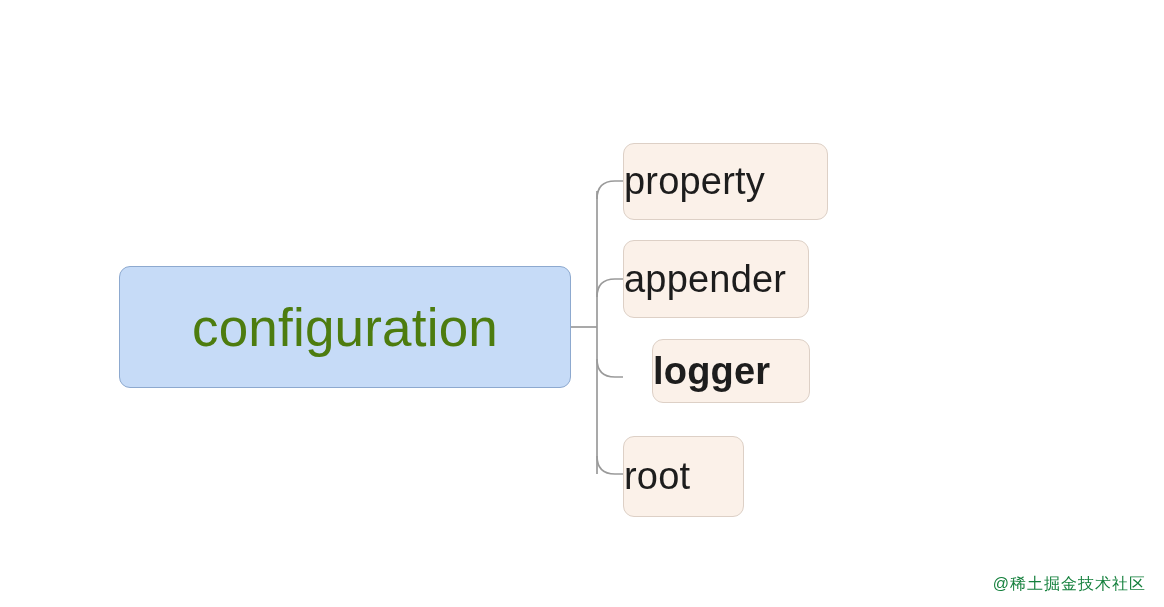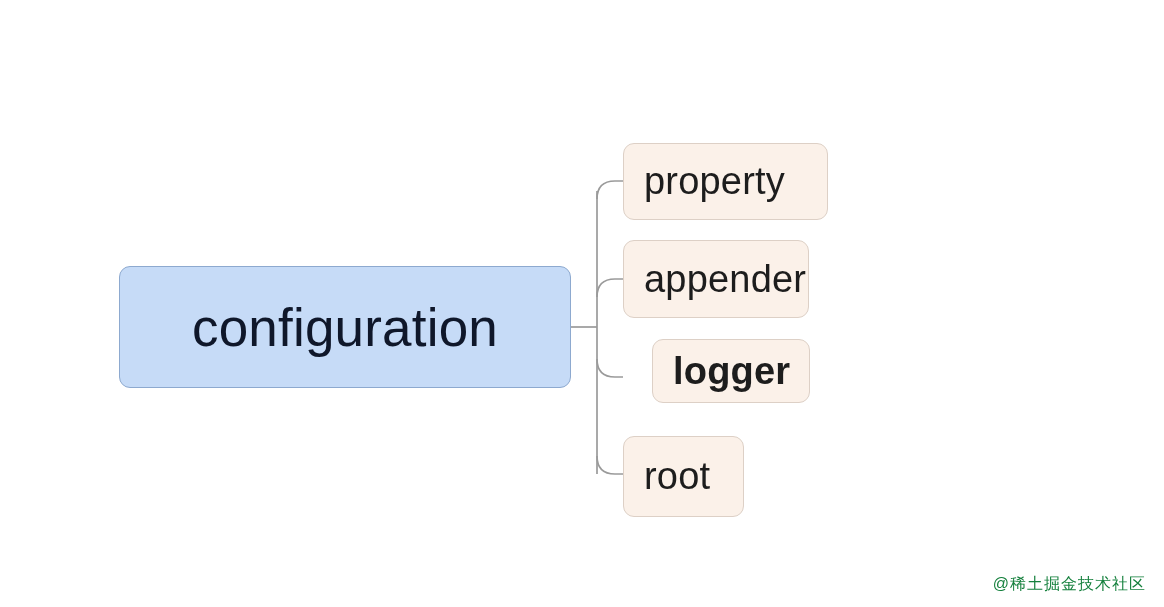--- a/index.html
+++ b/index.html
@@ -34,30 +34,29 @@
     white-space: nowrap;
   }
   .node-root {
     left: 119px;
     top: 266px;
     width: 452px;
     height: 122px;
     background: #c6dbf7;
     border: 1.6px solid #8da9cf;
     justify-content: center;
-    color: #0f172a;
+    color: #4d7c0f;
     font-size: 53px;
     letter-spacing: 0.2px;
   }
   .node-child {
     background: #fbf1e9;
     border: 1.4px solid #ddd0c6;
     color: #1d1d1d;
     font-size: 38px;
-    padding-left: 20px;
     letter-spacing: 0.2px;
   }
   .child-0 { left: 623px; top: 143px; width: 205px; height: 77px; }
   .child-1 { left: 623px; top: 240px; width: 186px; height: 78px; }
   .child-2 { left: 652px; top: 339px; width: 158px; height: 64px; font-weight: bold; }
   .child-3 { left: 623px; top: 436px; width: 121px; height: 81px; }
 
   #watermark {
     position: absolute;
     right: 18px;

